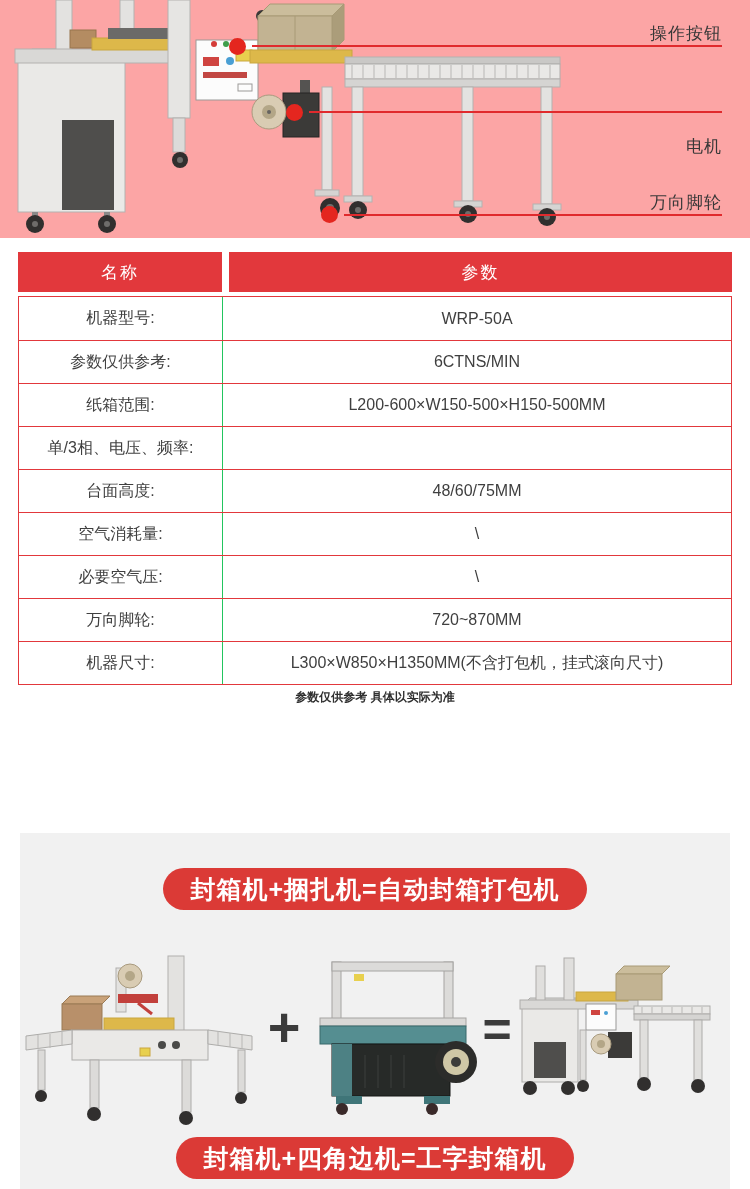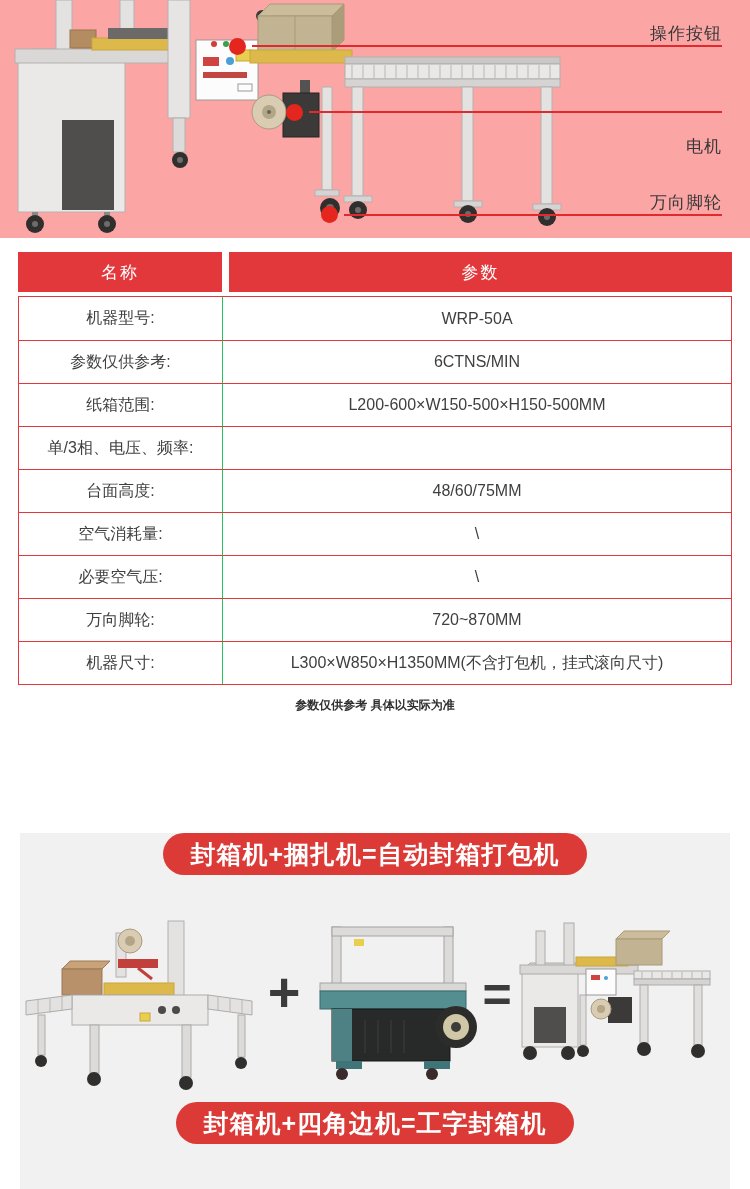--- a/index.html
+++ b/index.html
@@ -30,24 +30,24 @@
     background:#e2383c;color:#ffffff;font-size:17px;font-weight:normal;letter-spacing:2px;}
   .spec-header-cell.name{width:204px;flex:none;}
   .spec-header-cell.params{flex:1;}
   .spec-body{border:1px solid #e2383c;}
   .spec-row{display:flex;height:43px;box-sizing:border-box;}
   .spec-row + .spec-row{border-top:1px solid #e2383c;}
   .spec-cell{display:flex;align-items:center;justify-content:center;
     font-size:16px;color:#3f3f3f;}
   .spec-cell.name{width:204px;flex:none;border-right:1px solid #22c55e;box-sizing:border-box;}
   .spec-cell.value{flex:1;}
-  .spec-footnote{margin-top:12px;text-align:center;font-size:12px;font-weight:bold;color:#2f2f2f;}
+  .spec-footnote{margin-top:4px;text-align:center;font-size:12px;font-weight:bold;color:#2f2f2f;}
   
   .combo-panel{position:absolute;left:20px;top:833px;width:710px;height:356px;
-    background:#f1f1f1;box-sizing:border-box;}
+    background:#f1f1f1;box-sizing:border-box;padding-top:35px;}
   .combo-banner{display:block;width:fit-content;margin:0 auto;height:42px;line-height:42px;
     padding:0 27px;border-radius:21px;background:#db3a36;color:#ffffff;
     font-size:25px;font-weight:bold;letter-spacing:1px;white-space:nowrap;}
   .machines-row{position:relative;width:710px;height:216px;}
   .op-sign{position:absolute;transform:translate(-50%,-50%);
     font-size:56px;font-weight:bold;color:#3b3b3b;line-height:1;}
   .plus-sign{left:264px;top:117px;}
   .equals-sign{left:477px;top:120px;font-size:50px;}
   .banner-bottom{margin-top:11px;}
 </style>

